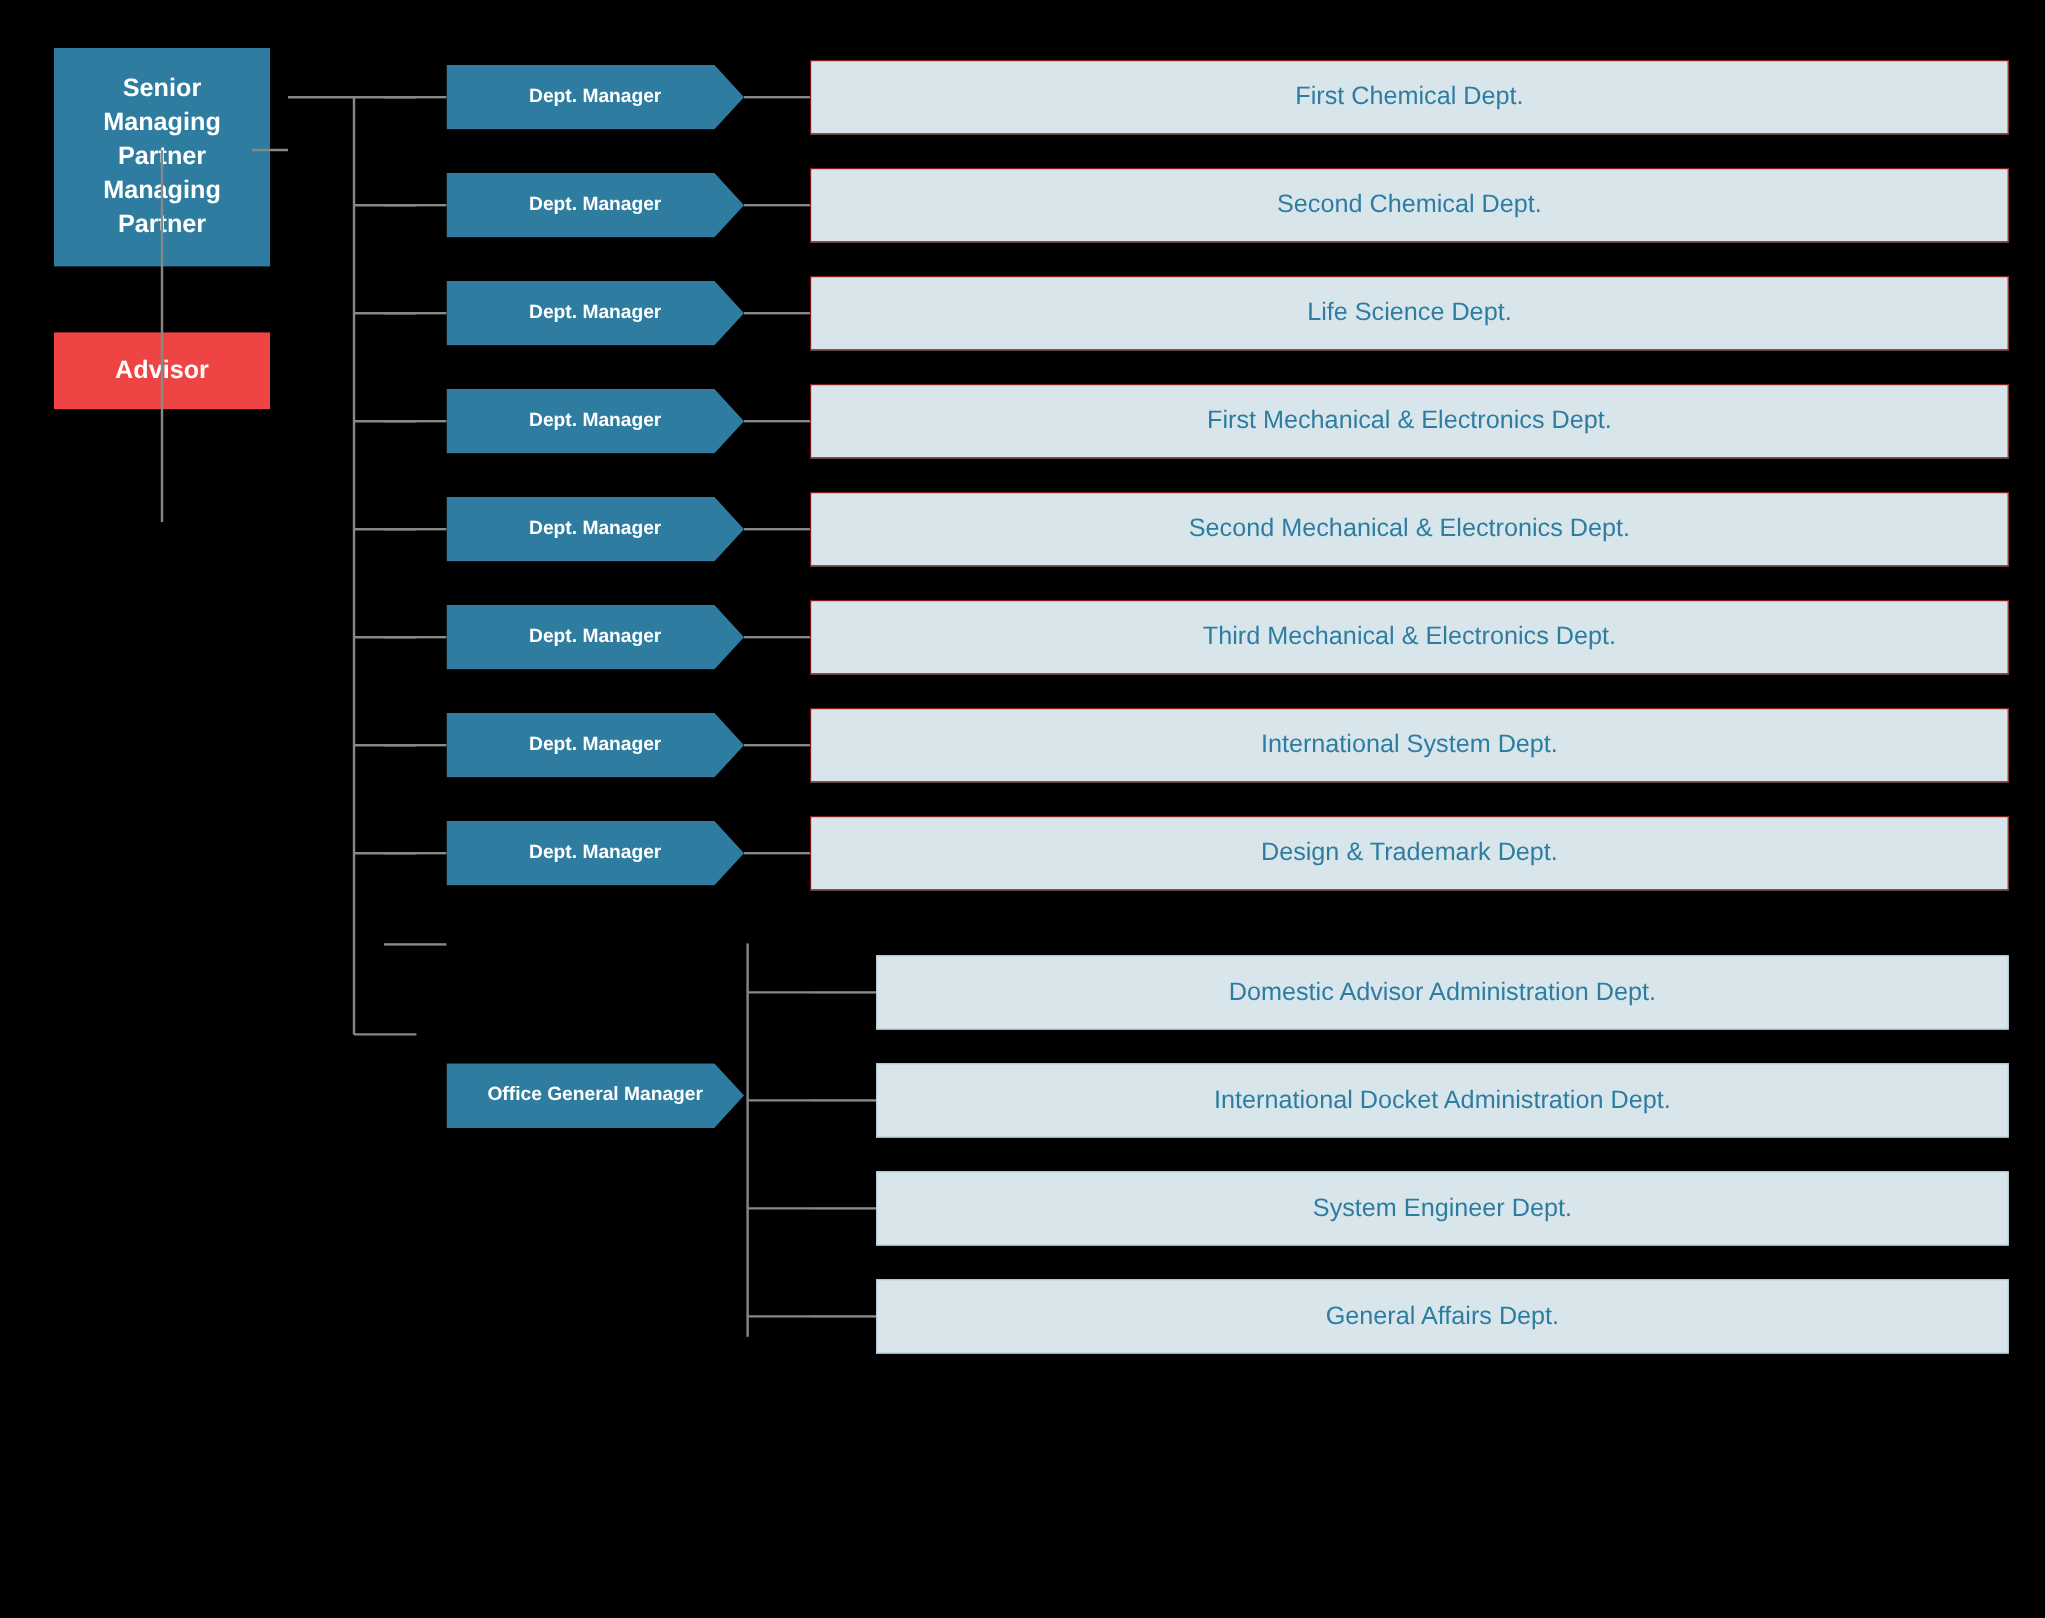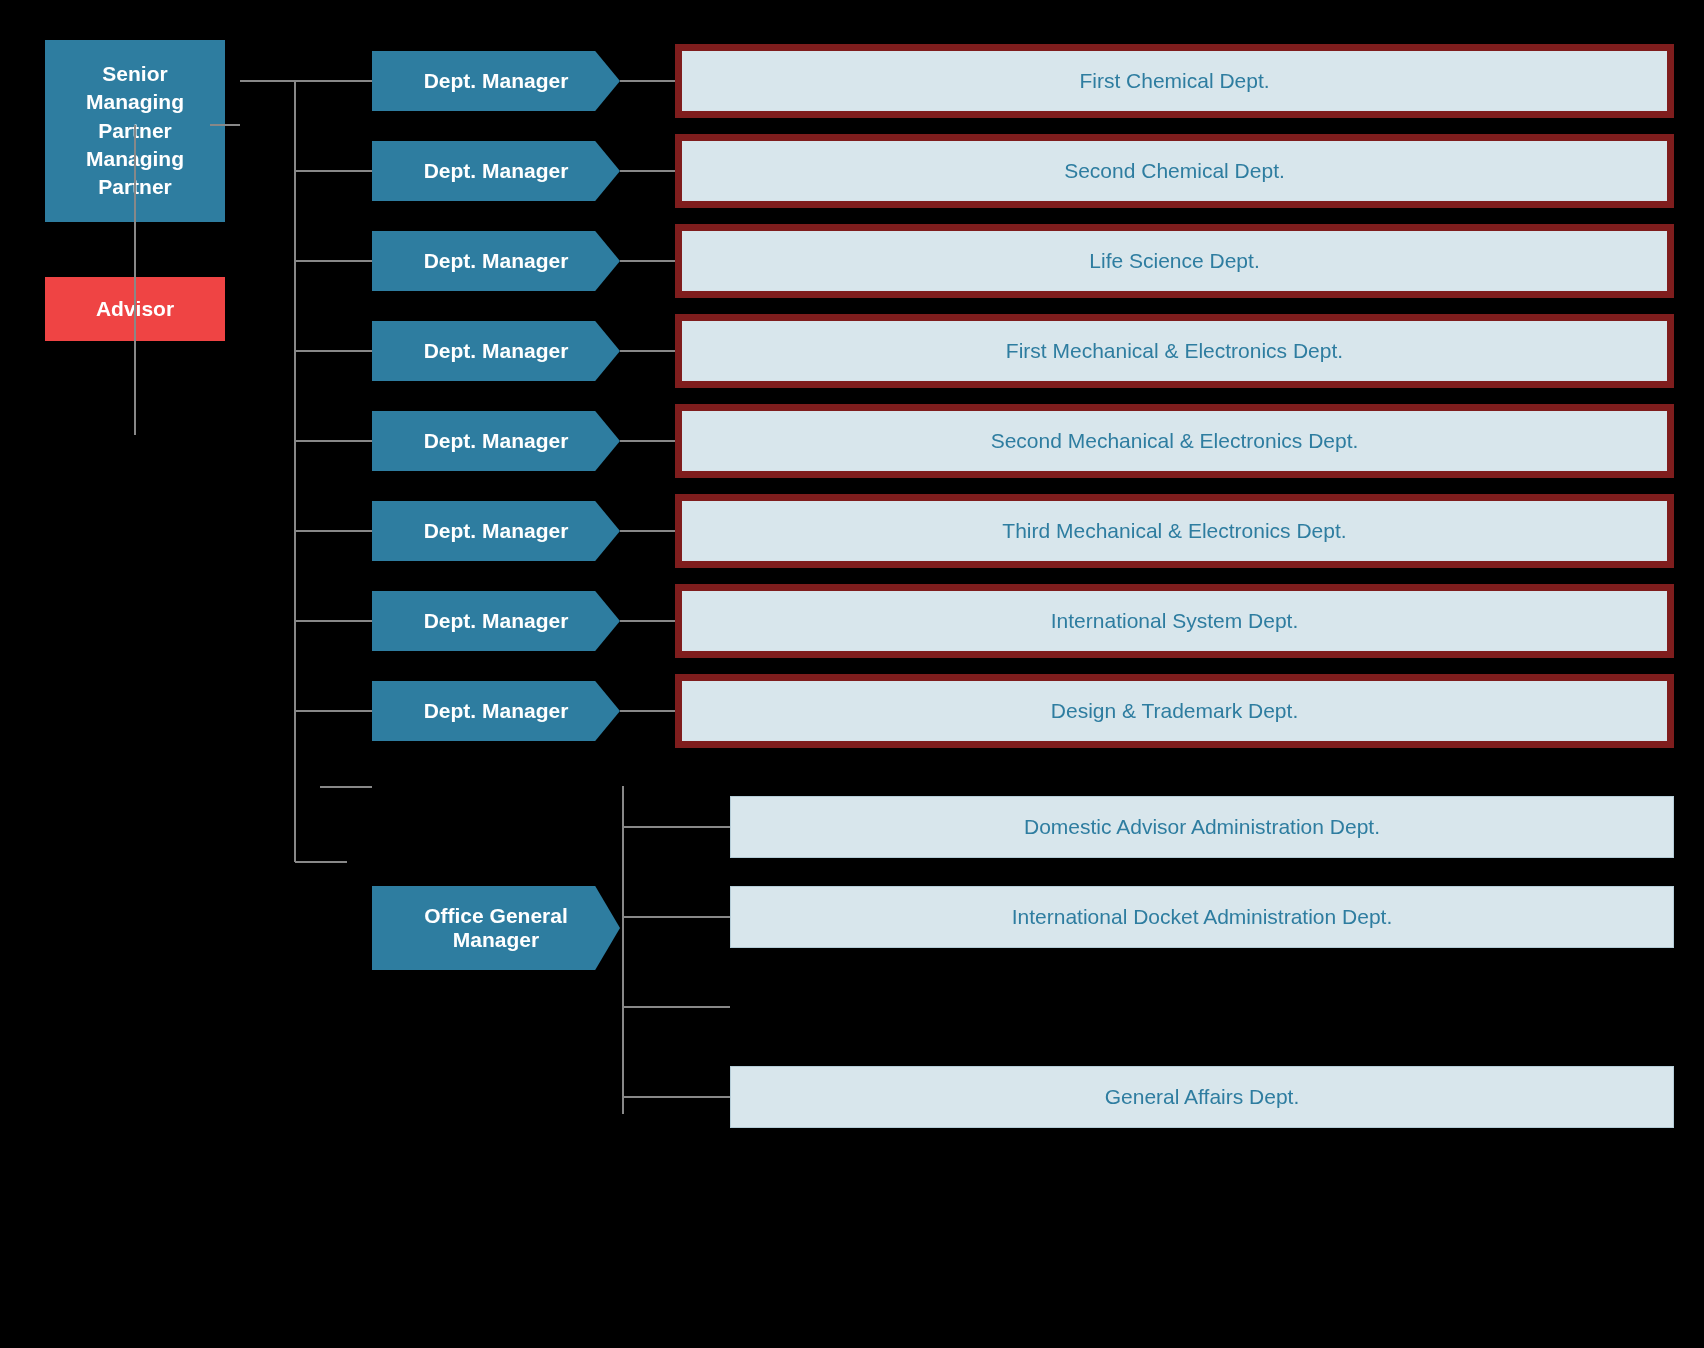--- a/index.html
+++ b/index.html
@@ -85,21 +85,21 @@
     .row-hline {
       height: 2px;
       background: #888;
       width: 52px;
       flex-shrink: 0;
     }
 
     .arrow-box {
       background: #2e7da0;
       color: #fff;
-      font-size: 21px;
+      font-size: 16px;
       font-weight: bold;
       text-align: center;
       padding: 18px 12px;
       width: 248px;
       clip-path: polygon(0 0, 90% 0, 100% 50%, 90% 100%, 0 100%);
       flex-shrink: 0;
       display: flex;
       align-items: center;
       justify-content: center;
     }
@@ -114,21 +114,21 @@
     .dept-name-box {
       background: #d8e6ec;
       color: #2e7da0;
       font-size: 21px;
       text-align: right;
       padding: 18px 15px;
       flex: 1;
       display: flex;
       align-items: center;
       justify-content: center;
-      border: 7px solid #7f1d1d;
+      border: 1px solid #7f1d1d;
     }
 
     
     .row-ogm {
       display: flex;
       flex-direction: row;
       align-items: flex-start;
       min-height: 82px;
     }
 
@@ -345,20 +345,23 @@
             </div>
           </div>
           <div class="sub-row-item">
             <div class="sub-hline"></div>
             <div class="sub-dept-box">
               <span>International Docket Administration Dept.</span>
             </div>
           </div>
           <div class="sub-row-item">
             <div class="sub-hline"></div>
+            <div class="sub-dept-box">
+              <span>System Engineer Dept.</span>
+            </div>
           </div>
           <div class="sub-row-item">
             <div class="sub-hline"></div>
             <div class="sub-dept-box">
               <span>General Affairs Dept.</span>
             </div>
           </div>
         </div>
       </div>
     </div>

